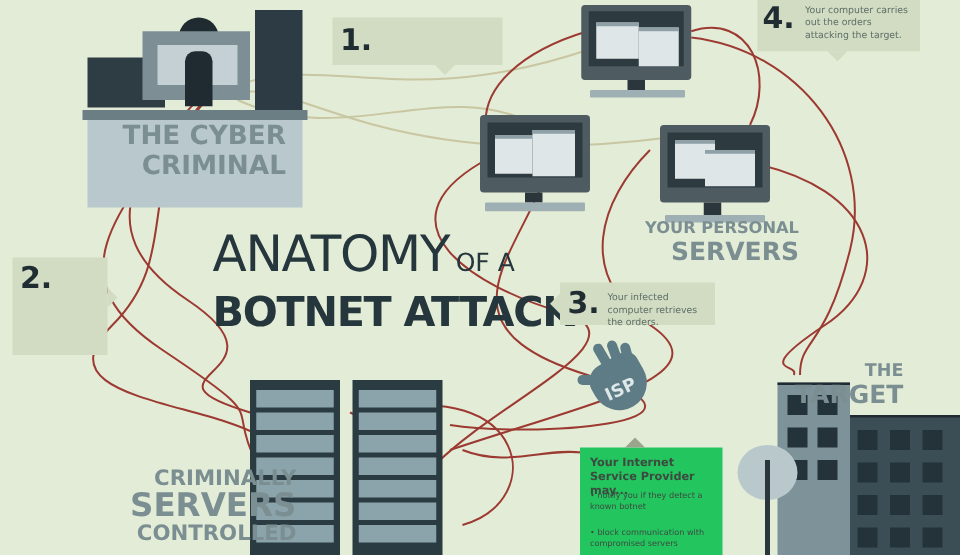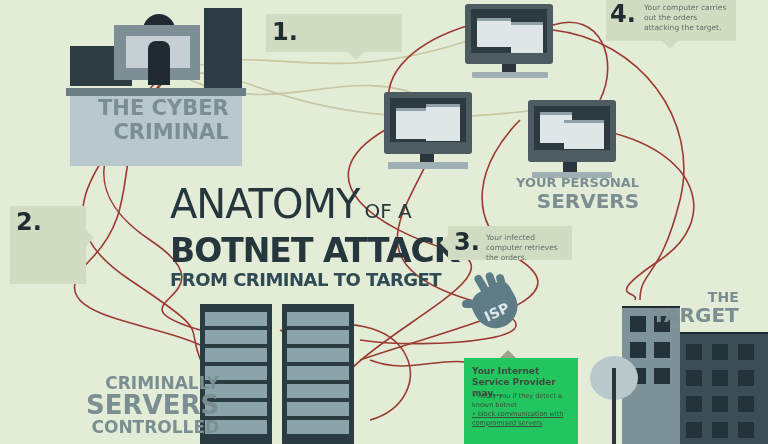--- a/index.html
+++ b/index.html
@@ -96,21 +96,20 @@
   <div style="font-size:13px;line-height:14px;">YOUR PERSONAL</div>
   <div style="font-size:20px;line-height:22px;">SERVERS</div>
 </div>
 
 <div class="abs title-big" style="left:130px;top:184px;margin-left:40px;">
   <div style="white-space:nowrap;line-height:40px;">
     <span style="font-size:40px;font-weight:normal;letter-spacing:-1px;">ANATOMY</span>
     <span style="font-size:20px;">OF A</span>
   </div>
   <div style="font-size:33px;font-weight:bold;line-height:36px;letter-spacing:-1px;white-space:nowrap;">BOTNET ATTACK</div>
-  <div style="font-size:18px;font-weight:bold;line-height:22px;color:#2f4a52;white-space:nowrap;letter-spacing:-0.5px;">FROM CRIMINAL TO TARGET</div>
 </div>
 
 <div class="callout" style="left:10px;top:206px;width:76px;height:78px;">
   <div class="num abs" style="left:6px;top:2px;font-size:24px;">2.</div>
   <div class="abs" style="left:76px;top:24px;width:0;height:0;border-top:8px solid transparent;border-bottom:8px solid transparent;border-left:8px solid #d2dcc2;"></div>
 </div>
 
 <div class="callout" style="left:448px;top:226px;width:124px;height:34px;">
   <div class="abs" style="left:-8px;top:9px;width:0;height:0;border-top:8px solid transparent;border-bottom:8px solid transparent;border-right:8px solid #d2dcc2;"></div>
   <span class="num abs" style="left:6px;top:2px;font-size:24px;">3.</span>
@@ -123,42 +122,42 @@
   <div class="abs" style="left:28px;top:0;width:8px;height:22px;background:#5d7c86;border-radius:4px;transform:rotate(-20deg);"></div>
   <div class="abs" style="left:38px;top:2px;width:8px;height:22px;background:#5d7c86;border-radius:4px;transform:rotate(-15deg);"></div>
   <div class="abs" style="left:2px;top:28px;width:18px;height:8px;background:#5d7c86;border-radius:4px;"></div>
   <span class="abs" style="left:24px;top:32px;font-size:14px;font-weight:bold;color:#dfe8e8;transform:rotate(-25deg);">ISP</span>
 </div>
 
 <div class="abs" style="left:464px;top:358px;width:114px;height:86px;background:#22c55e;">
   <div class="abs" style="left:36px;top:-8px;width:0;height:0;border-left:8px solid transparent;border-right:8px solid transparent;border-bottom:8px solid #9aa68c;"></div>
   <div style="position:absolute;left:8px;top:8px;width:104px;font-size:9px;line-height:11px;font-weight:bold;color:#3d4a40;">Your Internet Service Provider may...</div>
   <div style="position:absolute;left:8px;top:34px;width:104px;font-size:6.5px;line-height:8.5px;color:#3f4b42;">• <span>notify you if they detect a known botnet</span></div>
-  <div style="position:absolute;left:8px;top:52px;width:104px;font-size:6.5px;line-height:8.5px;color:#3f4b42;text-decoration:underline;">• <span>block communication with compromised servers</span></div>
+  <div style="position:absolute;left:8px;top:64px;width:104px;font-size:6.5px;line-height:8.5px;color:#3f4b42;">• <span>block communication with compromised servers</span></div>
 </div>
 
 <div class="rack" style="left:200px;top:304px;width:72px;height:140px;">
   <div class="unit" style="top:8px;"></div>
     <div class="unit" style="top:26px;"></div>
     <div class="unit" style="top:44px;"></div>
   <div class="unit" style="top:62px;"></div>
     <div class="unit" style="top:80px;"></div>
     <div class="unit" style="top:98px;"></div>
     <div class="unit" style="top:116px;"></div>
 </div>
 <div class="rack" style="left:282px;top:304px;width:72px;height:140px;">
   <div class="unit" style="top:8px;"></div>
     <div class="unit" style="top:26px;"></div>
     <div class="unit" style="top:44px;"></div>
   <div class="unit" style="top:62px;"></div>
     <div class="unit" style="top:80px;"></div>
     <div class="unit" style="top:98px;"></div>
     <div class="unit" style="top:116px;"></div>
 </div>
-<div class="abs label-grey" style="left:86px;top:374px;">
+<div class="abs label-grey" style="left:104px;top:374px;">
   <div style="font-size:17px;line-height:18px;">CRIMINALLY</div>
   <div style="font-size:26px;line-height:26px;">SERVERS</div>
   <div style="font-size:17px;line-height:18px;">CONTROLLED</div>
 </div>
 
 <div class="abs" style="left:622px;top:306px;width:146px;height:138px;">
   <div class="abs" style="left:0;top:0;width:58px;height:138px;background:#7d9399;border-top:2px solid #1f2b30;"></div>
   <div class="bldg-win" style="left:8px;top:10px;width:16px;height:16px;"></div>
   <div class="bldg-win" style="left:32px;top:10px;width:16px;height:16px;"></div>
   <div class="bldg-win" style="left:8px;top:36px;width:16px;height:16px;"></div>
@@ -176,16 +175,16 @@
   <div class="bldg-win" style="left:90px;top:90px;width:16px;height:16px;"></div>
   <div class="bldg-win" style="left:116px;top:90px;width:16px;height:16px;"></div>
   <div class="bldg-win" style="left:64px;top:116px;width:16px;height:16px;"></div>
   <div class="bldg-win" style="left:90px;top:116px;width:16px;height:16px;"></div>
   <div class="bldg-win" style="left:116px;top:116px;width:16px;height:16px;"></div>
 </div>
 <div class="abs" style="left:590px;top:356px;width:50px;height:88px;">
   <div class="abs" style="left:0;top:0;width:48px;height:44px;background:#b9c8cb;border-radius:50%;"></div>
   <div class="abs" style="left:22px;top:12px;width:4px;height:76px;background:#2a363b;"></div>
 </div>
-<div class="abs label-grey" style="left:652px;top:290px;">
+<div class="abs label-grey" style="left:636px;top:290px;">
   <div style="font-size:14px;line-height:14px;">THE</div>
   <div style="font-size:20px;line-height:22px;">TARGET</div>
 </div>
 
 </body></html>

